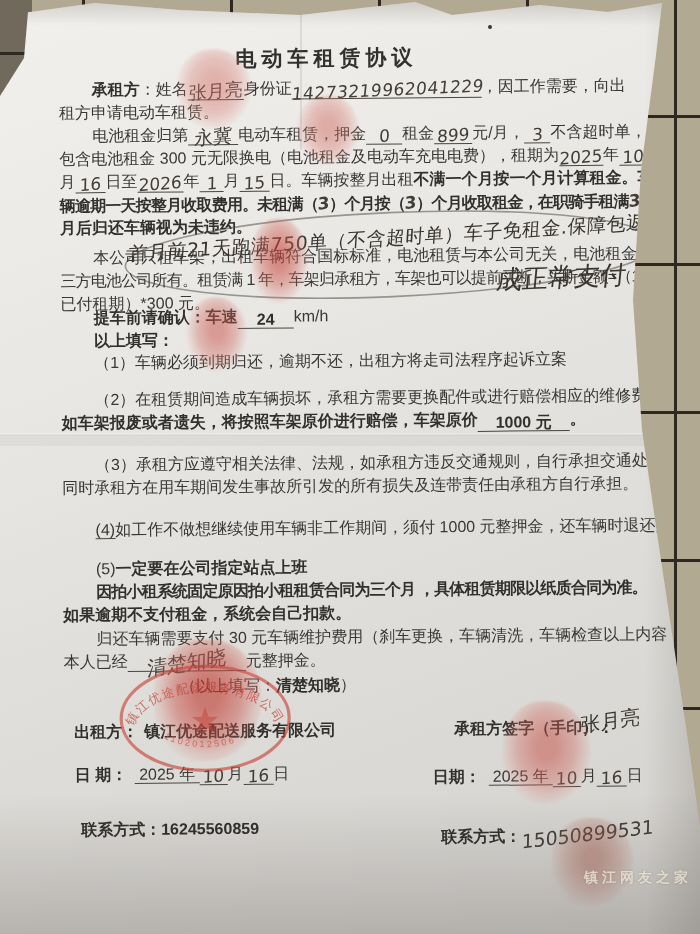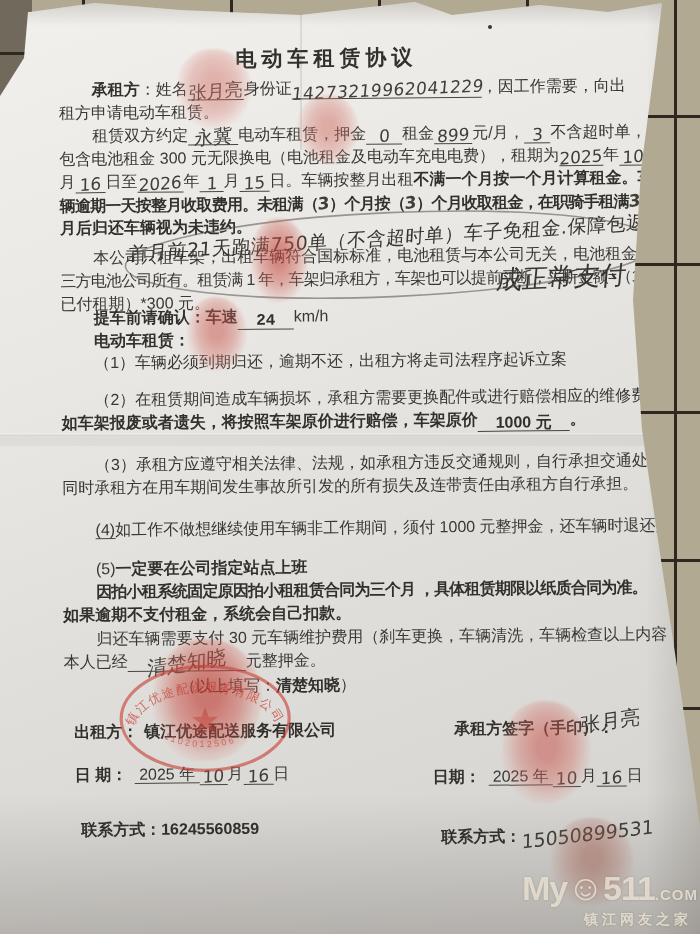--- a/index.html
+++ b/index.html
@@ -47,21 +47,21 @@
   .fp7{left:548px;top:820px;width:82px;height:88px;background:radial-gradient(ellipse at 50% 45%,rgba(150,75,60,.42) 15%,rgba(165,95,80,.3) 45%,rgba(175,110,95,.14) 64%,transparent 77%);}
 
   .seal{position:absolute;left:112px;top:658px;width:182px;height:118px;opacity:.88;pointer-events:none;}
   .oval{position:absolute;left:118px;top:200px;width:566px;height:114px;pointer-events:none;}
 
   .wm{position:absolute;right:2px;top:870px;text-align:right;color:rgba(242,234,221,.78);
       text-shadow:0 0 2px rgba(110,100,85,.45);line-height:1;pointer-events:none;}
   .wm-main{font-size:34px;font-weight:800;letter-spacing:-1px;}
   .wm-face{font-size:36px;font-weight:400;}
   .wm-com{font-size:15px;font-weight:800;letter-spacing:1px;}
-  .wm-sub{font-size:14px;font-weight:800;letter-spacing:4px;margin-top:6px;margin-right:6px;}
+  .wm-sub{font-size:14px;font-weight:800;letter-spacing:4px;margin-top:0;margin-right:6px;}
 </style>
 </head>
 <body>
 
 <div class="tile-dark"></div>
 <div class="tile-dark-grout"></div>
 
 <div class="paper">
  <div class="crease-h"></div>
  <div class="crease-h2"></div>
@@ -71,21 +71,21 @@
  <div class="sheet">
 
   <div class="ln b" style="left:0;right:40px;top:48px;text-align:center;font-size:21px;letter-spacing:5px;">电动车租赁协议</div>
 
   <div class="ln" style="left:95px;top:78px;">
     <span class="b">承租方</span><span>：姓名</span><span class="bl" style="width:56px;"><span class="hw" style="font-size:18px;">张月亮</span></span><span>身份证</span><span class="bl" style="width:190px;"><span class="hw" style="font-size:17px;letter-spacing:0.5px;transform:rotate(-2deg) skewX(-8deg);">14273219962041229</span></span><span>，因工作需要，向出</span>
   </div>
   <div class="ln" style="left:62px;top:101px;">租方申请电动车租赁。</div>
 
   <div class="ln" style="left:95px;top:124px;">
-    <span>租赁双方约定</span><span class="bl" style="width:50px;"><span class="hw" style="font-size:19px;">永冀</span></span><span>电动车租赁，押金</span><span class="bl" style="width:36px;"><span class="hw">0</span></span><span>租金</span><span class="bl" style="width:38px;"><span class="hw">899</span></span><span>元/月，</span><span class="bl" style="width:26px;"><span class="hw">3</span></span><span>不含超时单，</span>
+    <span>电池租金归第</span><span class="bl" style="width:50px;"><span class="hw" style="font-size:19px;">永冀</span></span><span>电动车租赁，押金</span><span class="bl" style="width:36px;"><span class="hw">0</span></span><span>租金</span><span class="bl" style="width:38px;"><span class="hw">899</span></span><span>元/月，</span><span class="bl" style="width:26px;"><span class="hw">3</span></span><span>不含超时单，</span>
   </div>
   <div class="ln" style="left:62px;top:147px;">
     <span>包含电池租金 300 元无限换电（电池租金及电动车充电电费），租期为</span><span class="bl" style="width:44px;"><span class="hw">2025</span></span><span>年</span><span class="bl" style="width:28px;"><span class="hw">10</span></span>
   </div>
   <div class="ln" style="left:62px;top:170px;">
     <span>月</span><span class="bl" style="width:30px;"><span class="hw">16</span></span><span>日至</span><span class="bl" style="width:46px;"><span class="hw">2026</span></span><span>年</span><span class="bl" style="width:24px;"><span class="hw">1</span></span><span>月</span><span class="bl" style="width:30px;"><span class="hw">15</span></span><span>日。车辆按整月出租</span><span class="b">不满一个月按一个月计算租金。车</span>
   </div>
   <div class="ln b tight" style="left:62px;top:193px;">
     <span>辆逾期一天按整月收取费用。未租满（</span><span class="hw">3</span><span>）个月按（</span><span class="hw">3</span><span>）个月收取租金，在职骑手租满</span><span class="hw">3</span><span>个</span>
   </div>
@@ -95,23 +95,23 @@
     <ellipse cx="275" cy="55" rx="266" ry="42" transform="rotate(-2 275 55)" fill="none" stroke="rgba(70,64,56,.5)" stroke-width="1.6"></ellipse>
   </svg>
   <div class="hw-big" style="left:130px;top:224px;font-size:19px;letter-spacing:0.5px;">首月前21天跑满750单（不含超时单）车子免租金.保障包返还.未完</div>
   <div class="hw-big" style="left:498px;top:262px;font-size:26px;transform:rotate(-2deg) skewX(-8deg);">成正常支付</div>
 
   <div class="ln" style="left:95px;top:246px;">本公司只租车架，出租车辆符合国标标准，电池租赁与本公司无关，电池租金归第</div>
   <div class="ln tight" style="left:62px;top:269px;">三方电池公司所有。租赁满 1 年，车架归承租方，车架也可以提前买断，买断金额=（12-</div>
   <div class="ln" style="left:62px;top:292px;">已付租期）*300 元。</div>
 
   <div class="ln" style="left:95px;top:306px;">
-    <span class="b">提车前请确认：车速</span><span class="bl b" style="width:56px;font-family:Liberation Mono, monospace;"><span>24</span></span><span>km/h</span>
+    <span class="b">提车前请确认：车速</span><span class="bl b" style="width:56px;"><span>24</span></span><span>km/h</span>
   </div>
-  <div class="ln b" style="left:95px;top:329px;">电动车租赁：</div>
+  <div class="ln b" style="left:95px;top:329px;">以上填写：</div>
 
   <div class="ln" style="left:95px;top:351px;">（1）车辆必须到期归还，逾期不还，出租方将走司法程序起诉立案</div>
   <div class="ln" style="left:95px;top:388px;">（2）在租赁期间造成车辆损坏，承租方需要更换配件或进行赔偿相应的维修费用。</div>
   <div class="ln b" style="left:62px;top:411px;">
     <span>如车架报废或者遗失，将按照车架原价进行赔偿，车架原价</span><span class="bl" style="width:92px;"><span>1000 元</span></span><span>。</span>
   </div>
   <div class="ln" style="left:95px;top:453px;">（3）承租方应遵守相关法律、法规，如承租方违反交通规则，自行承担交通处罚。</div>
   <div class="ln" style="left:62px;top:476px;">同时承租方在用车期间发生事故所引发的所有损失及连带责任由承租方自行承担。</div>
   <div class="ln" style="left:95px;top:518px;">
     <span class="u">(4)</span><span>如工作不做想继续使用车辆非工作期间，须付 1000 元整押金，还车辆时退还押金。</span>
@@ -165,17 +165,14 @@
   <div class="fp fp3"></div>
   <div class="fp fp4"></div>
   <div class="fp fp5"></div>
   <div class="fp fp6"></div>
   <div class="fp fp7"></div>
 
  </div>
 </div>
 
 <div class="wm">
-  <div class="wm-main">
-    <span>My</span><span class="wm-face">☺</span><span>511</span><span class="wm-com">.COM</span>
-  </div>
   <div class="wm-sub">镇江网友之家</div>
 </div>
 
 </body></html>

